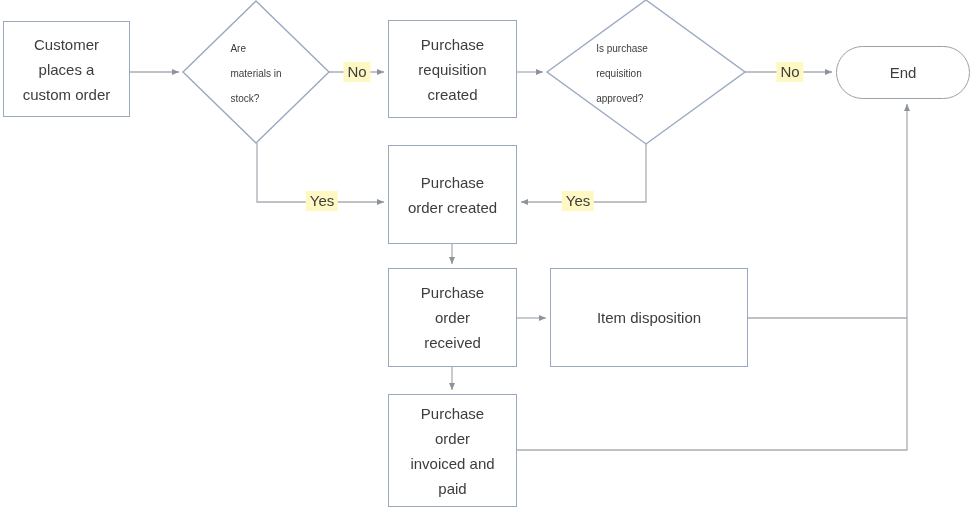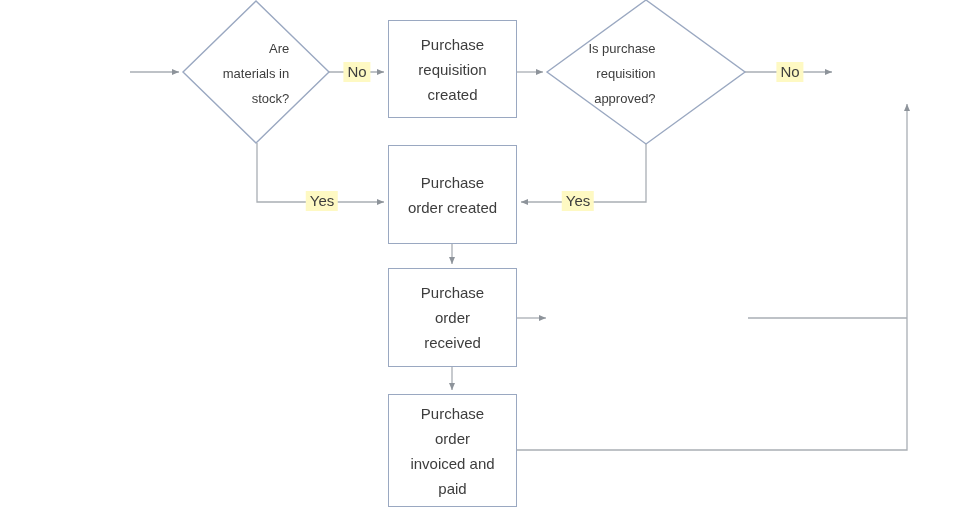--- a/index.html
+++ b/index.html
@@ -19,22 +19,22 @@
     font-size:15px;line-height:25px;
     background:#ffffff;
     box-sizing:border-box;
   }
   .rect{border:1.4px solid #9aa8c1;}
   .terminator{border:1.4px solid #9ba1a9;border-radius:27px;}
   .nlabel{white-space:pre-line;}
   .dlabel{
     position:absolute;
     transform:translate(-50%,-50%);
-    text-align:right;
-    font-size:13px;line-height:25px;
+    text-align:left;
+    font-size:10px;line-height:25px;
     white-space:pre-line;
   }
   .elabel{
     position:absolute;
     transform:translate(-50%,-50%);
     background:#fef9c3;
     padding:0 4px;
     font-size:15px;line-height:20px;
   }
 </style>
@@ -61,46 +61,57 @@
       <path d="M257,143 L257,202 L384,202" marker-end="url(#arr)"></path>
       <path d="M646,144 L646,202 L521,202" marker-end="url(#arr)"></path>
       <path d="M452,244 L452,264" marker-end="url(#arr)"></path>
       <path d="M517,318 L546,318" marker-end="url(#arr)"></path>
       <path d="M452,367 L452,390" marker-end="url(#arr)"></path>
       <path d="M748,318 L907,318"></path>
       <path d="M517,450 L907,450 L907,104" marker-end="url(#arr)"></path>
     </g>
   </svg>
 
+  <div class="node rect" style="left:3px;top:21px;width:127px;height:96px">
+    <span class="nlabel">Customer
+places a
+custom order</span>
+  </div>
 
   <div class="node rect" style="left:388px;top:20px;width:129px;height:98px">
     <span class="nlabel">Purchase
 requisition
 created</span>
   </div>
 
   <div class="node rect" style="left:388px;top:145px;width:129px;height:99px">
     <span class="nlabel">Purchase
 order created</span>
   </div>
 
   <div class="node rect" style="left:388px;top:268px;width:129px;height:99px">
     <span class="nlabel">Purchase
 order
 received</span>
   </div>
 
+  <div class="node rect" style="left:550px;top:268px;width:198px;height:99px">
+    <span class="nlabel">Item disposition</span>
+  </div>
 
   <div class="node rect" style="left:388px;top:394px;width:129px;height:113px">
     <span class="nlabel">Purchase
 order
 invoiced and
 paid</span>
   </div>
 
+  <div class="node terminator" style="left:836px;top:46px;width:134px;height:53px">
+    <span class="nlabel">End</span>
+  </div>
 
   <div class="dlabel" style="left:256px;top:73px">Are
 materials in
 stock?</div>
   <div class="dlabel" style="left:622px;top:73px">Is purchase
 requisition
 approved?</div>
 
   <span class="elabel" style="left:357px;top:72px">No</span>
   <span class="elabel" style="left:790px;top:72px">No</span>

